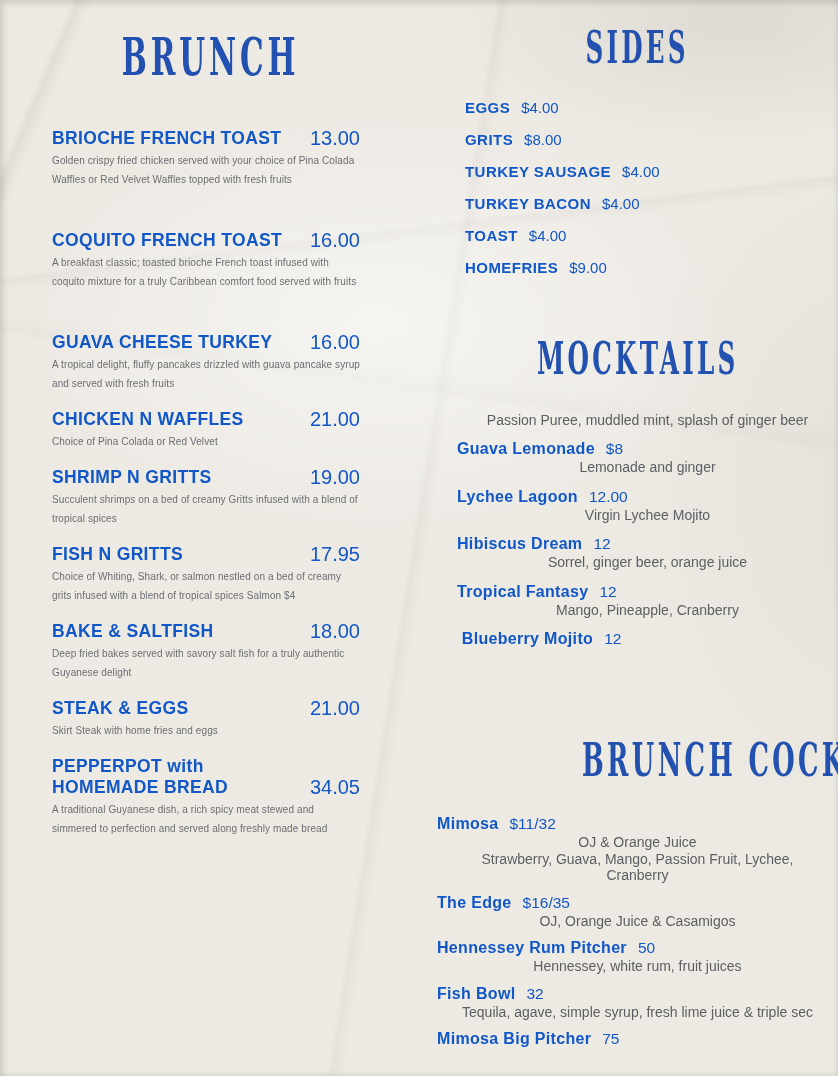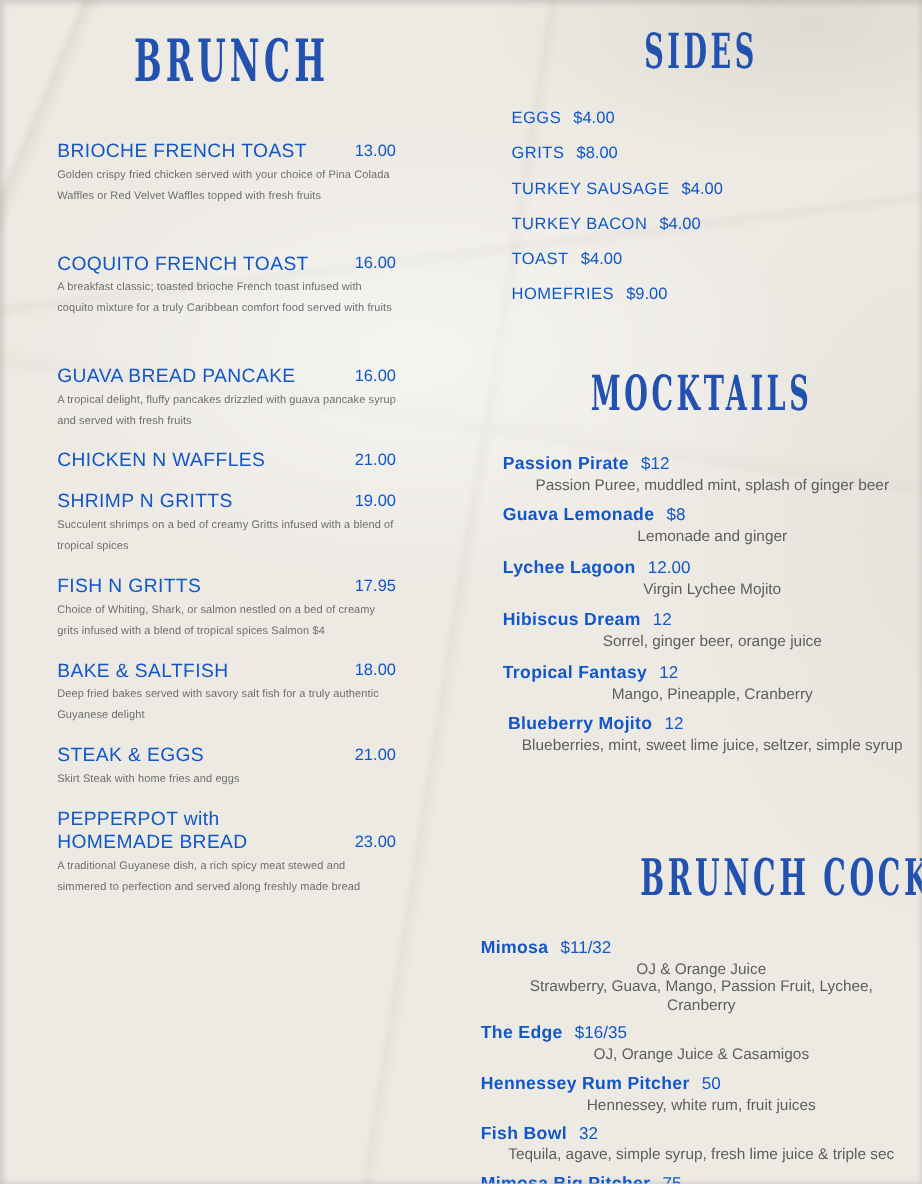--- a/index.html
+++ b/index.html
@@ -34,34 +34,34 @@
   
   .col-left { width:360px; box-sizing:border-box; padding:30px 0 0 52px; flex:none; }
   .brunch-title { margin:0; }
   .brunch-title .slab { font-size:53px; line-height:52px; }
   .menu-list { margin-top:45px; }
   .menu-item { margin-top:16px; }
   .menu-item.gap-lg { margin-top:41px; }
   .menu-item:first-child { margin-top:0; }
   .item-head { display:flex; justify-content:space-between; align-items:flex-end; margin-bottom:2px; }
   .item-name {
-    color:var(--item_blue,#1157c7); font-weight:normal; font-size:17.5px; line-height:21px;
+    color:var(--item_blue,#1157c7); font-weight:bold; font-size:17.5px; line-height:21px;
     letter-spacing:0.02em; white-space:pre-wrap;
   }
-  .item-price { color:var(--item_blue,#1157c7); font-size:15px; line-height:21px; flex:none; }
+  .item-price { color:var(--item_blue,#1157c7); font-size:20px; line-height:21px; flex:none; }
   .item-desc { color:var(--desc_gray,#6d6d71); font-size:10px; line-height:19px; letter-spacing:0.01em; }
 
   
   .col-right { margin-left:77px; width:401px; box-sizing:border-box; padding-top:6px; flex:none; }
   .sides-title .slab, .mocktails-title .slab { font-size:44px; line-height:44px; }
   .cocktails-title .slab { font-size:46px; line-height:46px; }
 
   .sides-list { margin-top:28px; padding-left:28px; }
   .side-item { display:flex; align-items:baseline; gap:11px; margin-bottom:13px; }
-  .side-name { color:var(--item_blue,#1157c7); font-weight:normal; font-size:15px; line-height:19px; letter-spacing:0.03em; }
+  .side-name { color:var(--item_blue,#1157c7); font-weight:bold; font-size:15px; line-height:19px; letter-spacing:0.03em; }
   .side-price { color:var(--item_blue,#1157c7); font-size:15px; line-height:19px; }
 
   .mocktails-title { margin-top:60px; }
   .mocktails-list { margin-top:31px; padding-left:20px; }
   .drink-item { margin-bottom:10px; }
   .drink-head { display:flex; align-items:baseline; gap:11px; }
   .drink-name { color:var(--item_blue,#1157c7); font-weight:bold; font-size:16px; line-height:20px; letter-spacing:0.02em; white-space:pre-wrap; }
   .drink-price { color:var(--item_blue,#1157c7); font-size:15.5px; line-height:20px; }
   .drink-desc { color:var(--right_desc_gray,#5d5e62); font-size:14px; line-height:17.5px; white-space:pre-line;text-align:center; }
 
@@ -93,31 +93,32 @@
         <div class="menu-item gap-lg">
           <div class="item-head">
             <span class="item-name">COQUITO FRENCH TOAST</span>
             <span class="item-price">16.00</span>
           </div>
           <div class="item-desc">A breakfast classic; toasted brioche French toast infused with coquito mixture for a truly Caribbean comfort food served with fruits</div>
         </div>
 
         <div class="menu-item gap-lg">
           <div class="item-head">
-            <span class="item-name">GUAVA BREAD PANCAKE</span>
+            <span class="item-name">GUAVA CHEESE TURKEY</span>
             <span class="item-price">16.00</span>
           </div>
           <div class="item-desc">A tropical delight, fluffy pancakes drizzled with guava pancake syrup and served with fresh fruits</div>
         </div>
 
         <div class="menu-item">
           <div class="item-head">
             <span class="item-name">CHICKEN N WAFFLES</span>
             <span class="item-price">21.00</span>
           </div>
+          <div class="item-desc">Choice of Pina Colada or Red Velvet</div>
         </div>
 
         <div class="menu-item">
           <div class="item-head">
             <span class="item-name">SHRIMP N GRITTS</span>
             <span class="item-price">19.00</span>
           </div>
           <div class="item-desc">Succulent shrimps on a bed of creamy Gritts infused with a blend of tropical spices</div>
         </div>
 
@@ -142,21 +143,21 @@
             <span class="item-name">STEAK &amp; EGGS</span>
             <span class="item-price">21.00</span>
           </div>
           <div class="item-desc">Skirt Steak with home fries and eggs</div>
         </div>
 
         <div class="menu-item">
           <div class="item-head">
             <span class="item-name">PEPPERPOT with
 HOMEMADE BREAD</span>
-            <span class="item-price">23.00</span>
+            <span class="item-price">34.05</span>
           </div>
           <div class="item-desc">A traditional Guyanese dish, a rich spicy meat stewed and simmered to perfection and served along freshly made bread</div>
         </div>
       </div>
   </div>
 
   <div class="col-right">
 
     <h2 class="slab-heading sides-title">
       <span class="slab">SIDES</span>
@@ -193,24 +194,20 @@
           <span class="side-price">$9.00</span>
         </div>
       </div>
 
     <h2 class="slab-heading mocktails-title">
       <span class="slab">MOCKTAILS</span>
     </h2>
     <div class="mocktails-list">
 
         <div class="drink-item">
-          <div class="drink-head">
-            <span class="drink-name">Passion Pirate</span>
-            <span class="drink-price">$12</span>
-          </div>
           <div class="drink-desc">Passion Puree, muddled mint, splash of ginger beer</div>
         </div>
 
         <div class="drink-item">
           <div class="drink-head">
             <span class="drink-name">Guava Lemonade</span>
             <span class="drink-price">$8</span>
           </div>
           <div class="drink-desc">Lemonade and ginger</div>
         </div>
@@ -237,21 +234,20 @@
             <span class="drink-price">12</span>
           </div>
           <div class="drink-desc">Mango, Pineapple, Cranberry</div>
         </div>
 
         <div class="drink-item">
           <div class="drink-head">
             <span class="drink-name"> Blueberry Mojito</span>
             <span class="drink-price">12</span>
           </div>
-          <div class="drink-desc">Blueberries, mint, sweet lime juice, seltzer, simple syrup</div>
         </div>
       </div>
 
     <h2 class="slab-heading cocktails-title">
       <span class="slab">BRUNCH COCKTAILS</span>
     </h2>
     <div class="cocktails-list">
 
         <div class="drink-item cocktail-item">
           <div class="drink-head">

